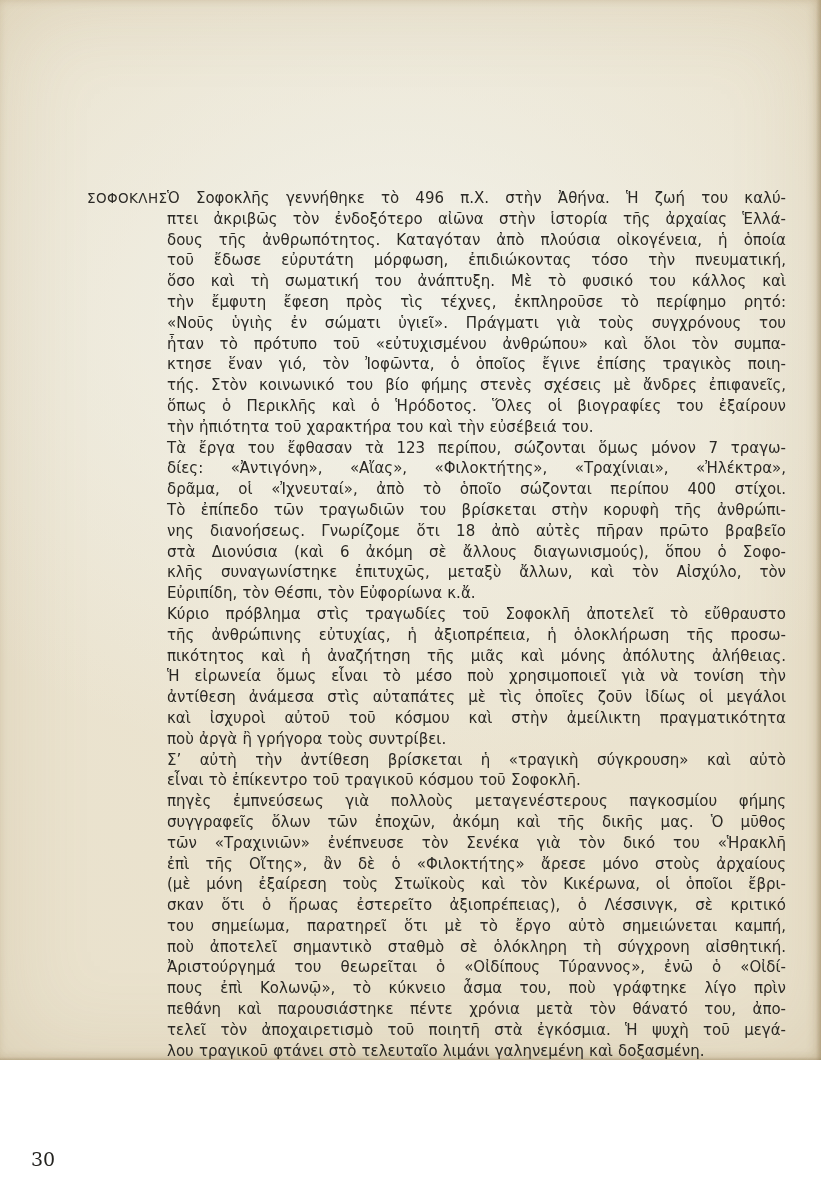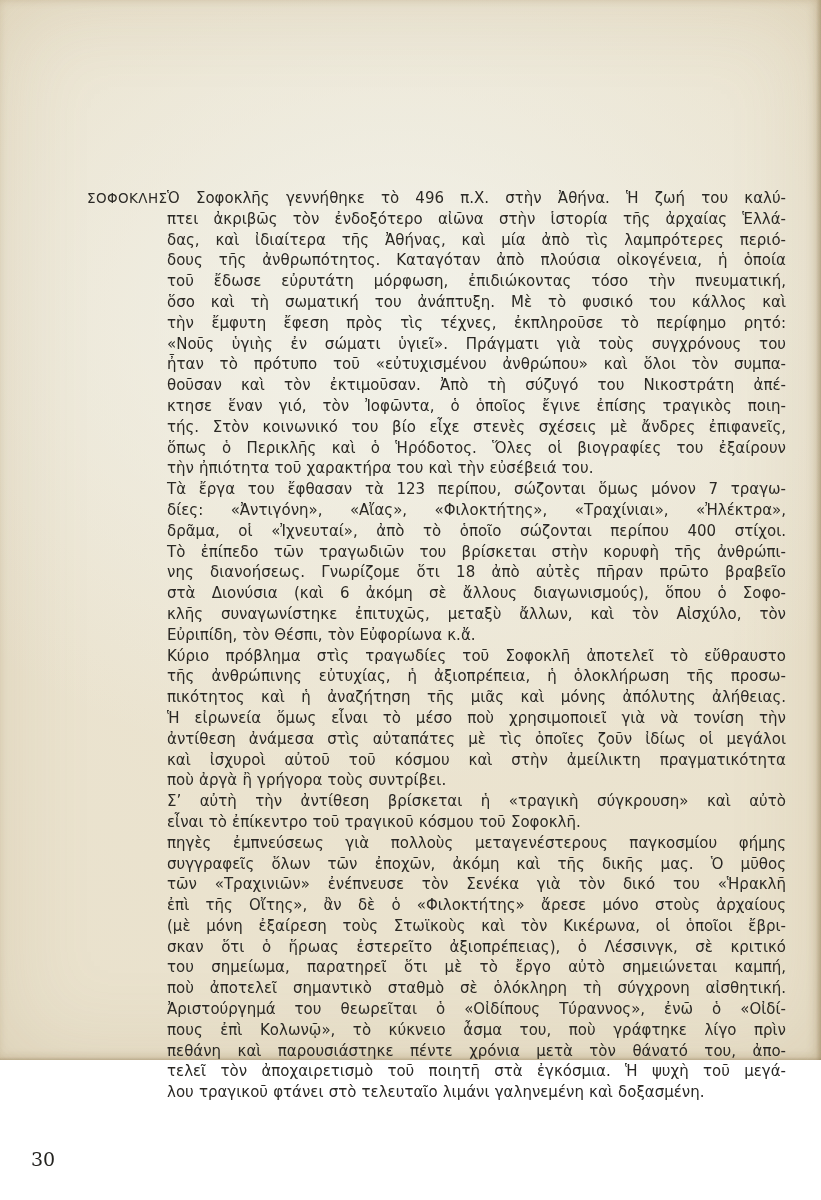--- a/index.html
+++ b/index.html
@@ -79,30 +79,28 @@
 </head>
 <body>
 
 <div class="page">
   <div class="side-label">ΣΟΦΟΚΛΗΣ</div>
 
   <div class="text-block">
       <div class="para">
         <div class="line">Ὁ Σοφοκλῆς γεννήθηκε τὸ 496 π.Χ. στὴν Ἀθήνα. Ἡ ζωή του καλύ-</div>
         <div class="line">πτει ἀκριβῶς τὸν ἐνδοξότερο αἰῶνα στὴν ἱστορία τῆς ἀρχαίας Ἑλλά-</div>
-        <div class="line">δας, καὶ ἰδιαίτερα τῆς Ἀθήνας, καὶ μία ἀπὸ τὶς λαμπρότερες περιό-</div>
         <div class="line">δους τῆς ἀνθρωπότητος. Καταγόταν ἀπὸ πλούσια οἰκογένεια, ἡ ὁποία</div>
         <div class="line">τοῦ ἔδωσε εὐρυτάτη μόρφωση, ἐπιδιώκοντας τόσο τὴν πνευματική,</div>
         <div class="line">ὅσο καὶ τὴ σωματική του ἀνάπτυξη. Μὲ τὸ φυσικό του κάλλος καὶ</div>
         <div class="line">τὴν ἔμφυτη ἔφεση πρὸς τὶς τέχνες, ἐκπληροῦσε τὸ περίφημο ρητό:</div>
         <div class="line">«Νοῦς ὑγιὴς ἐν σώματι ὑγιεῖ». Πράγματι γιὰ τοὺς συγχρόνους του</div>
         <div class="line">ἦταν τὸ πρότυπο τοῦ «εὐτυχισμένου ἀνθρώπου» καὶ ὅλοι τὸν συμπα-</div>
-        <div class="line">θοῦσαν καὶ τὸν ἐκτιμοῦσαν. Ἀπὸ τὴ σύζυγό του Νικοστράτη ἀπέ-</div>
         <div class="line">κτησε ἕναν γιό, τὸν Ἰοφῶντα, ὁ ὁποῖος ἔγινε ἐπίσης τραγικὸς ποιη-</div>
-        <div class="line">τής. Στὸν κοινωνικό του βίο εἶχε στενὲς σχέσεις μὲ ἄνδρες ἐπιφανεῖς,</div>
+        <div class="line">τής. Στὸν κοινωνικό του βίο φήμης στενὲς σχέσεις μὲ ἄνδρες ἐπιφανεῖς,</div>
         <div class="line">ὅπως ὁ Περικλῆς καὶ ὁ Ἡρόδοτος. Ὅλες οἱ βιογραφίες του ἐξαίρουν</div>
         <div class="line last">τὴν ἠπιότητα τοῦ χαρακτήρα του καὶ τὴν εὐσέβειά του.</div>
       </div>
       <div class="para">
         <div class="line">Τὰ ἔργα του ἔφθασαν τὰ 123 περίπου, σώζονται ὅμως μόνον 7 τραγω-</div>
         <div class="line">δίες: «Ἀντιγόνη», «Αἴας», «Φιλοκτήτης», «Τραχίνιαι», «Ἠλέκτρα»,</div>
         <div class="line">δρᾶμα, οἱ «Ἰχνευταί», ἀπὸ τὸ ὁποῖο σώζονται περίπου 400 στίχοι.</div>
         <div class="line">Τὸ ἐπίπεδο τῶν τραγωδιῶν του βρίσκεται στὴν κορυφὴ τῆς ἀνθρώπι-</div>
         <div class="line">νης διανοήσεως. Γνωρίζομε ὅτι 18 ἀπὸ αὐτὲς πῆραν πρῶτο βραβεῖο</div>
         <div class="line">στὰ Διονύσια (καὶ 6 ἀκόμη σὲ ἄλλους διαγωνισμούς), ὅπου ὁ Σοφο-</div>

